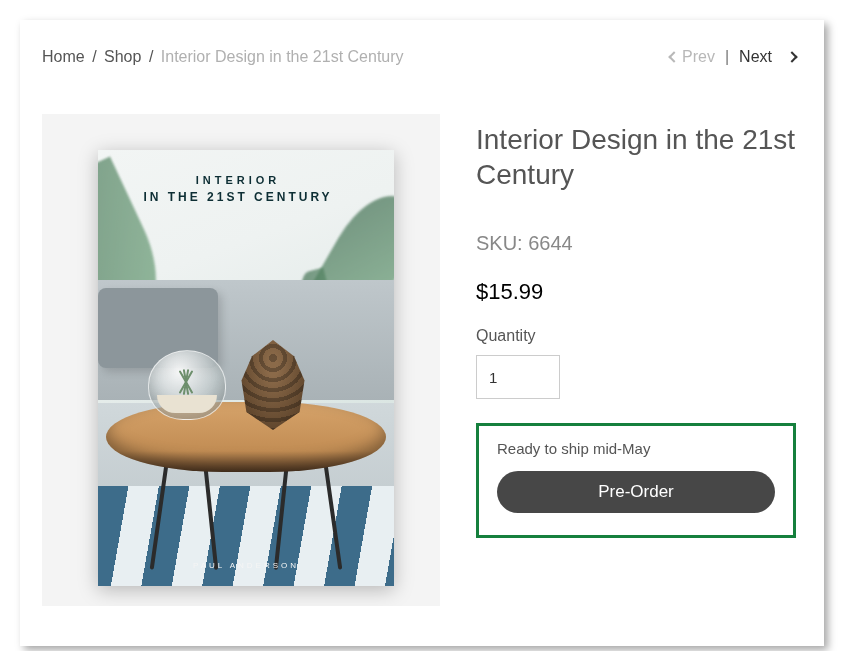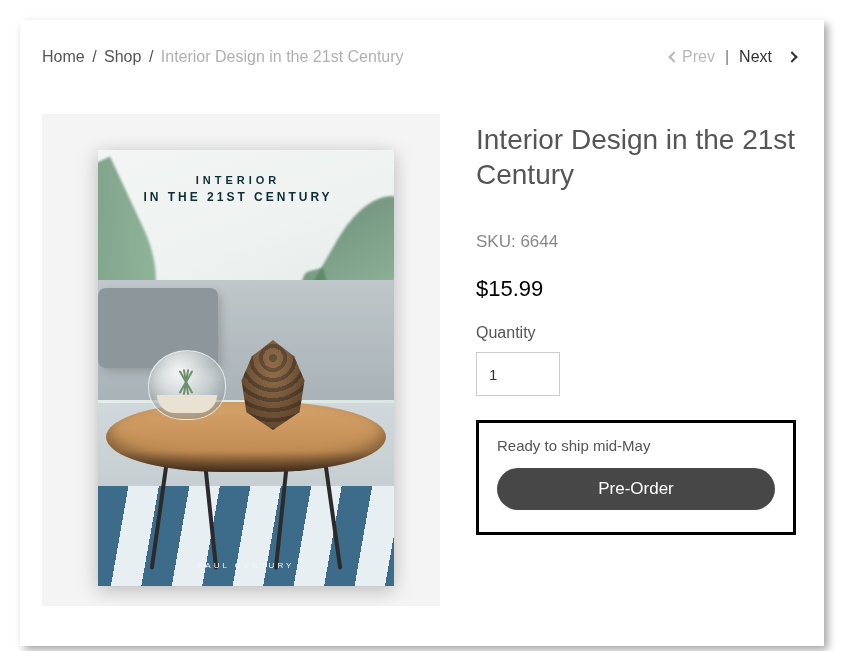--- a/index.html
+++ b/index.html
@@ -137,30 +137,30 @@
   .overlay-text .t2 { font-size:42px; font-weight:800; letter-spacing:4px; font-family: Georgia, 'Times New Roman', serif;}
   .overlay-text .t3 { font-size:12px; letter-spacing:3px; font-weight:600; margin-top:4px;}
   .author {
     position:absolute; bottom:16px; left:0; right:0; text-align:center;
     color:#f5f5f5; font-size:8px; letter-spacing:3px; font-weight:500;
   }
 
   
   .details { flex: 1; padding-top: 8px;}
   .title { font-size: 28px; color:#555; font-weight:500; line-height:1.25; margin-bottom:12px;}
-  .sku { color:#888; font-size:17px; margin-bottom:24px;margin-top:40px;}
+  .sku { color:#888; font-size:20px; margin-bottom:24px;margin-top:40px;}
   .price { color:#000000; font-size:22px; margin-bottom:22px;}
   .qty-label { color:#555; font-size:16px; margin-bottom:10px;}
   .qty-input {
     width: 84px; height: 44px; border:1px solid #ccc; background:#fff;
     padding: 0 12px; font-size:15px; color:#333;
   }
   .callout {
     margin-top: 24px;
-    border: 3px solid #000000;
+    border: 3px solid #15803d;
     padding: 14px 18px 22px;
     display:flex; flex-direction:column; gap:14px;
   }
   .ship-text { color:#555; font-size:15px;}
   .preorder-btn {
     width:100%; height:42px; border:none; border-radius:21px;
     background:#474747; color:#fff; font-size:17px; font-weight:400;
     cursor:pointer;
   }
 </style>
@@ -216,21 +216,21 @@
                 <span></span>
                 <span></span>
                 <span></span>
               </div>
             </div>
         </div>
         <div class="overlay-text">
           <div class="t1">INTERIOR</div>
           <div class="t3">IN THE 21ST CENTURY</div>
         </div>
-        <div class="author">PAUL CENTURY</div>
+        <div class="author">PAUL ANDERSON</div>
       </div>
     </div>
 
     <div class="details">
       <h1 class="title">Interior Design in the 21st Century</h1>
       <div class="sku">SKU: 6644</div>
       <div class="price">$15.99</div>
       <div class="qty-label">Quantity</div>
       <input class="qty-input" type="text" value="1" style="">
       <div class="callout">

